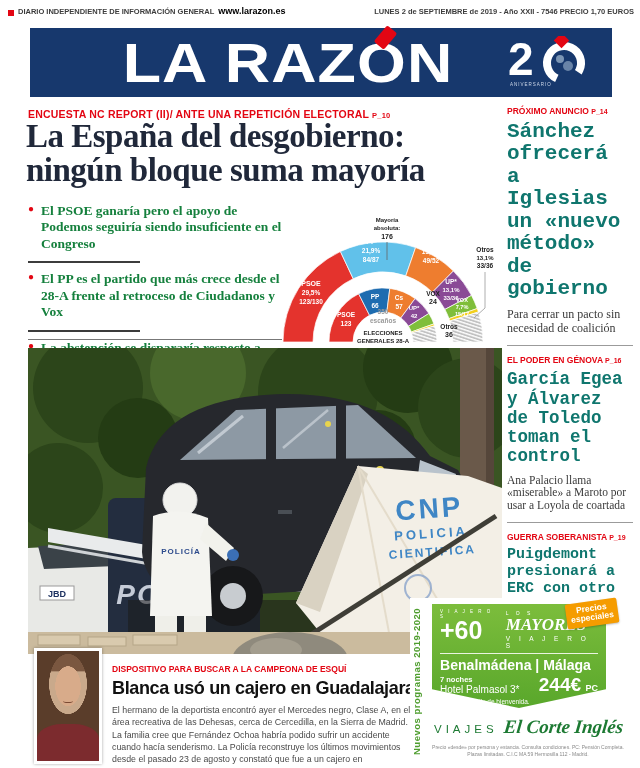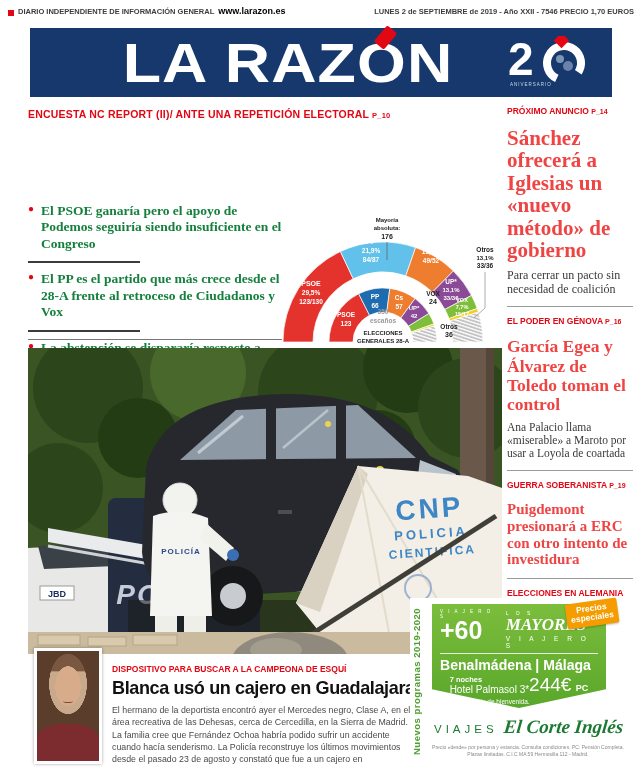--- a/index.html
+++ b/index.html
@@ -34,21 +34,21 @@
   
   .chart{position:absolute;left:283px;top:196px;width:220px;height:150px}
   .ct{font-weight:bold;text-anchor:middle;font-family:"Liberation Sans",sans-serif}
   .fw{fill:#fff}.fd{fill:#222}.fg{fill:#9a9a9a}
   .f7{font-size:7px}.f65{font-size:6.5px}.f6{font-size:6px}.f55{font-size:5.6px}
 
   
   .rightcol{position:absolute;left:507px;top:106px;width:126px}
   .story .skicker{color:#e30613;font-weight:bold;font-size:8.5px}
   .story .skicker .pref{font-size:7px}
-  .story .shead{font-family:Liberation Serif, serif;font-weight:bold;color:#ef4444;margin-top:11px}
+  .story .shead{font-family:Liberation Mono, monospace;font-weight:bold;color:#0f766e;margin-top:5px}
   .story .ssub{font-family:"Liberation Serif",serif;color:#3a3a3a;margin-top:7px}
   .s1 .shead{font-size:21px;line-height:1.07}
   .s1 .ssub{font-size:12px;line-height:1.15}
   .s2 .shead{font-size:17.5px;line-height:1.1}
   .s2 .ssub{font-size:11.5px;line-height:1.12}
   .s3 .shead{font-size:15px;line-height:1.12}
   .s4 .shead{font-size:16.5px;line-height:1.1}
   .srule{border-top:1px solid #9b9b9b;margin:10px 0 9px}
 
   
@@ -71,24 +71,24 @@
   .ad .vert{position:absolute;left:1px;top:6px;bottom:10px;width:16px;color:#4f9e2f;font-weight:bold;font-size:9.5px;writing-mode:vertical-rl;transform:rotate(180deg);text-align:center;letter-spacing:.5px}
   .greenbox{position:absolute;left:22px;top:6px;width:174px;height:104px;background:linear-gradient(#7cbd3c,#59a72b);clip-path:polygon(0 0,100% 0,100% 82%,50% 100%,0 82%);color:#fff;padding:5px 8px 0}
   .gb-row1{display:flex;gap:8px;align-items:flex-start}
   .gb-vi{font-size:4.5px;letter-spacing:2px}
   .gb-60{font-size:25px;font-weight:bold;line-height:.95}
   .gb-los{font-size:5px;letter-spacing:3px;margin-top:1px}
   .gb-may{font-family:"Liberation Serif",serif;font-style:italic;font-weight:bold;font-size:17px;line-height:1}
   .gb-vi2{font-size:6.5px;letter-spacing:3.5px;margin-top:2px}
   .gb-div{border-top:1px solid rgba(255,255,255,.85);margin:4px 0 3px}
   .gb-dest{font-size:14.5px;font-weight:bold;white-space:nowrap;transform:scaleX(.97);transform-origin:left}
-  .gb-row2{display:flex;justify-content:center;margin-top:2px}
+  .gb-row2{display:flex;justify-content:space-between;margin-top:2px}
   .gb-n{font-size:7.5px;font-weight:bold;line-height:1.2}
   .gb-h{font-size:10px;font-weight:normal}
-  .gb-price{font-size:19px;font-weight:normal;line-height:1}
+  .gb-price{font-size:19px;font-weight:bold;line-height:1}
   .gb-pc{font-size:9px;font-weight:bold}
   .gb-inc{font-size:6.5px;margin-top:2px}
   .badge{position:absolute;left:156px;top:3px;width:52px;background:#f59c00;color:#fff;font-weight:bold;font-size:8.5px;text-align:center;line-height:1.1;padding:3px 2px;transform:rotate(-8deg);border-radius:2px;box-shadow:0 1px 2px rgba(0,0,0,.25)}
   .adlogo{position:absolute;left:24px;top:118px;width:190px;display:flex;align-items:baseline;gap:6px;color:#1d7a33}
   .adlogo .vj{font-size:11.5px;letter-spacing:4px;font-weight:normal}
   .adlogo .eci{font-family:"Liberation Serif",serif;font-style:italic;font-weight:bold;font-size:19px;transform:skewX(-6deg);white-space:nowrap}
   .fineprint{position:absolute;left:14px;right:6px;top:146px;font-size:5px;color:#8a8a8a;text-align:center;line-height:1.4}
 </style>
 </head>
 <body>
@@ -116,20 +116,21 @@
         <rect x="20" y="-1" width="11" height="11" fill="#e30613" transform="rotate(45 25.5 4.5)"></rect>
       </svg>
       <span class="sub">ANIVERSARIO</span>
     </div>
   </div>
 
   <div class="kicker">
     <span>ENCUESTA NC REPORT (II)/ ANTE UNA REPETICIÓN ELECTORAL</span>
     <span class="pref">P_10</span>
   </div>
+  <div class="headline">La España del desgobierno: ningún bloque suma mayoría</div>
 
   <div class="bullets">
     <div class="bullet">El PSOE ganaría pero el apoyo de Podemos seguiría siendo insuficiente en el Congreso</div>
     <div class="bsep"></div>
     <div class="bullet">El PP es el partido que más crece desde el 28-A frente al retroceso de Ciudadanos y Vox</div>
     <div class="bsep"></div>
     <div class="bullet">La abstención se dispararía respecto a abril en 1,9 millones y alcanzaría el 33,4 por ciento</div>
   </div>
   <div class="longrule"></div>
 

